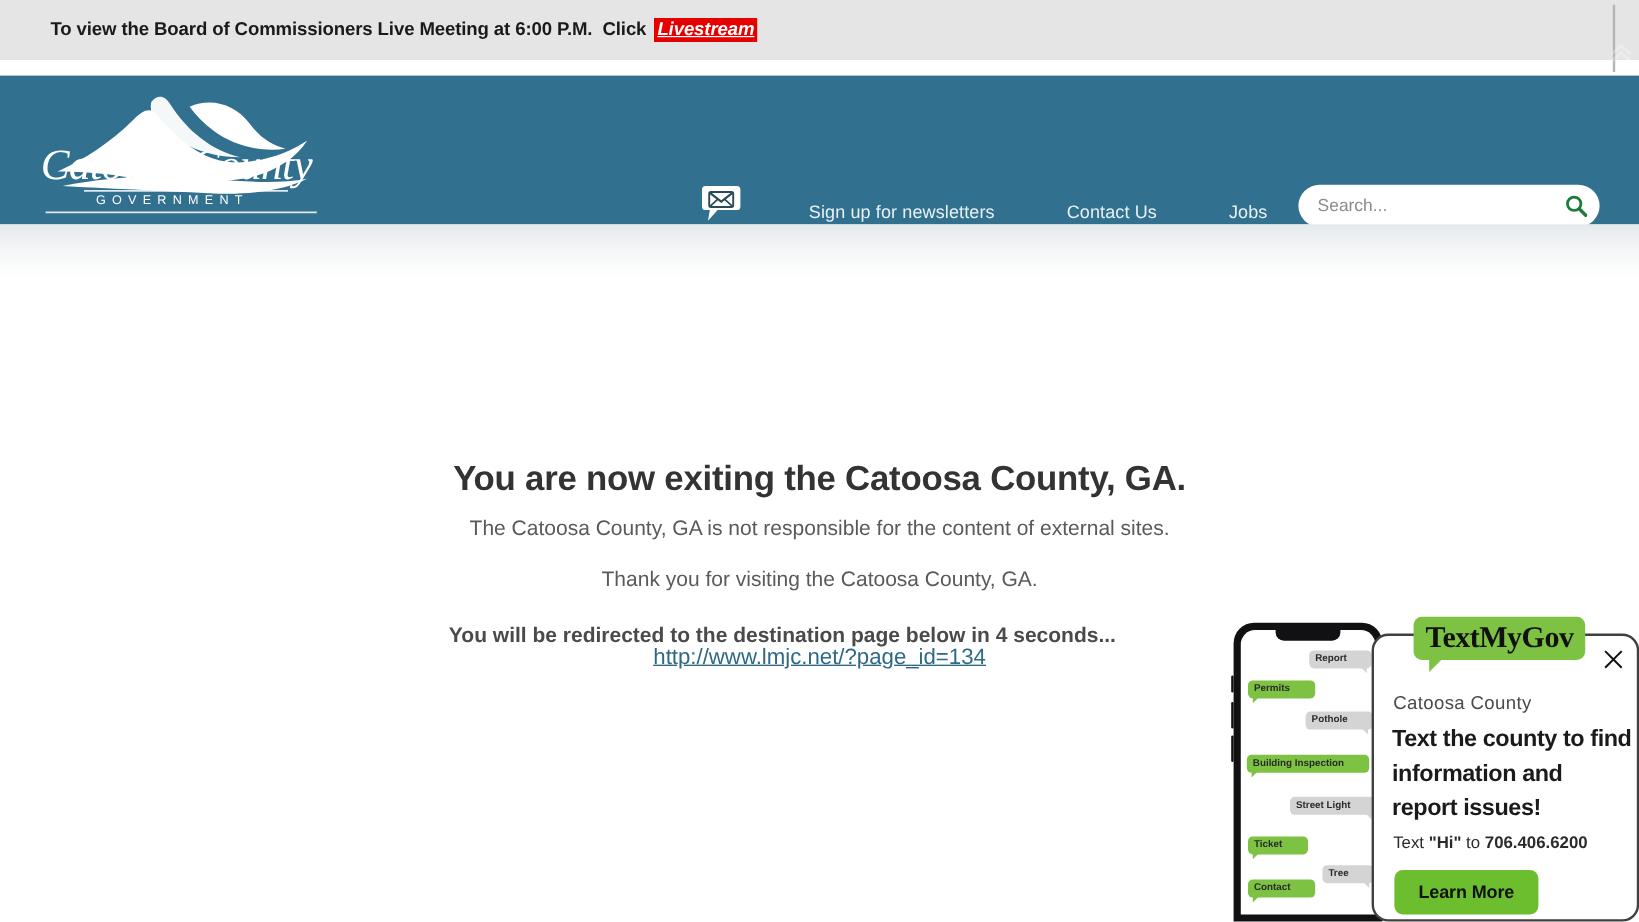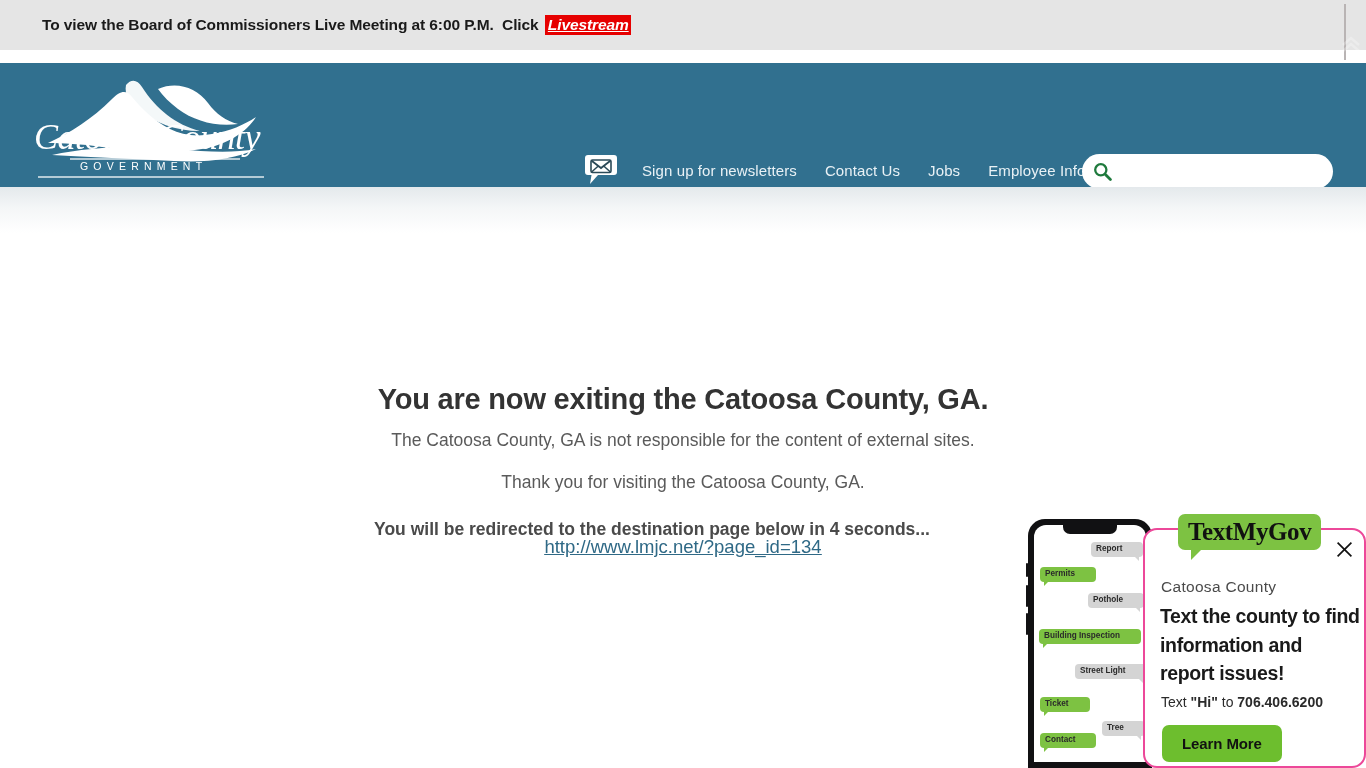--- a/index.html
+++ b/index.html
@@ -87,21 +87,22 @@
     width: 1366px;
     height: 124px;
     display: flex;
     align-items: center;
   }
   .nav-inner {
     position: absolute;
     left: 584px;
     top: 92px;
     display: flex;
-    align-items: center;
+    align-items: flex-end;
+    gap: 32px;
   }
   .mail-bubble-icon {
     width: 34px; height: 34px;
     margin-right: 24px;
     margin-top: -3px;
     flex: none;
   }
   .mail-bubble-icon svg { display: block; }
   .nav-link {
     color: #e9f1f5;
@@ -270,21 +271,21 @@
     border-color: #d4d4d4 transparent transparent transparent;
   }
 
   
   .tmg-card {
     position: absolute;
     left: 115px; top: 22px;
     width: 223px;
     height: 240px;
     background: #ffffff;
-    border: 2px solid #ec4899;
+    border: 2px solid #404040;
     border-radius: 14px;
   }
   .tmg-close {
     position: absolute;
     right: 8px; top: 7px;
     width: 24px; height: 24px;
     border: none; background: transparent;
     cursor: pointer;
     display: flex; align-items: center; justify-content: center;
   }
@@ -404,20 +405,21 @@
         </svg>
       </a>
       <a class="nav-link" href="#">Sign up for newsletters</a>
       <a class="nav-link" href="#">Contact Us</a>
       <a class="nav-link" href="#">Jobs</a>
       <a class="nav-link" href="#">Employee Info</a>
     </div>
   </div>
 
   <div class="search-box">
+    <input class="search-input" type="text" placeholder="Search..." style="">
     <button class="search-btn">
       <svg width="19" height="19" viewBox="0 0 19 19">
         <circle cx="7.8" cy="7.8" r="5.6" fill="none" stroke="#1f7a3d" stroke-width="2.3"></circle>
         <line x1="12.2" y1="12.2" x2="17.4" y2="17.4" stroke="#1f7a3d" stroke-width="2.8" stroke-linecap="round"></line>
       </svg>
     </button>
   </div>
 </div>
 
 <div class="body-fade"></div>

